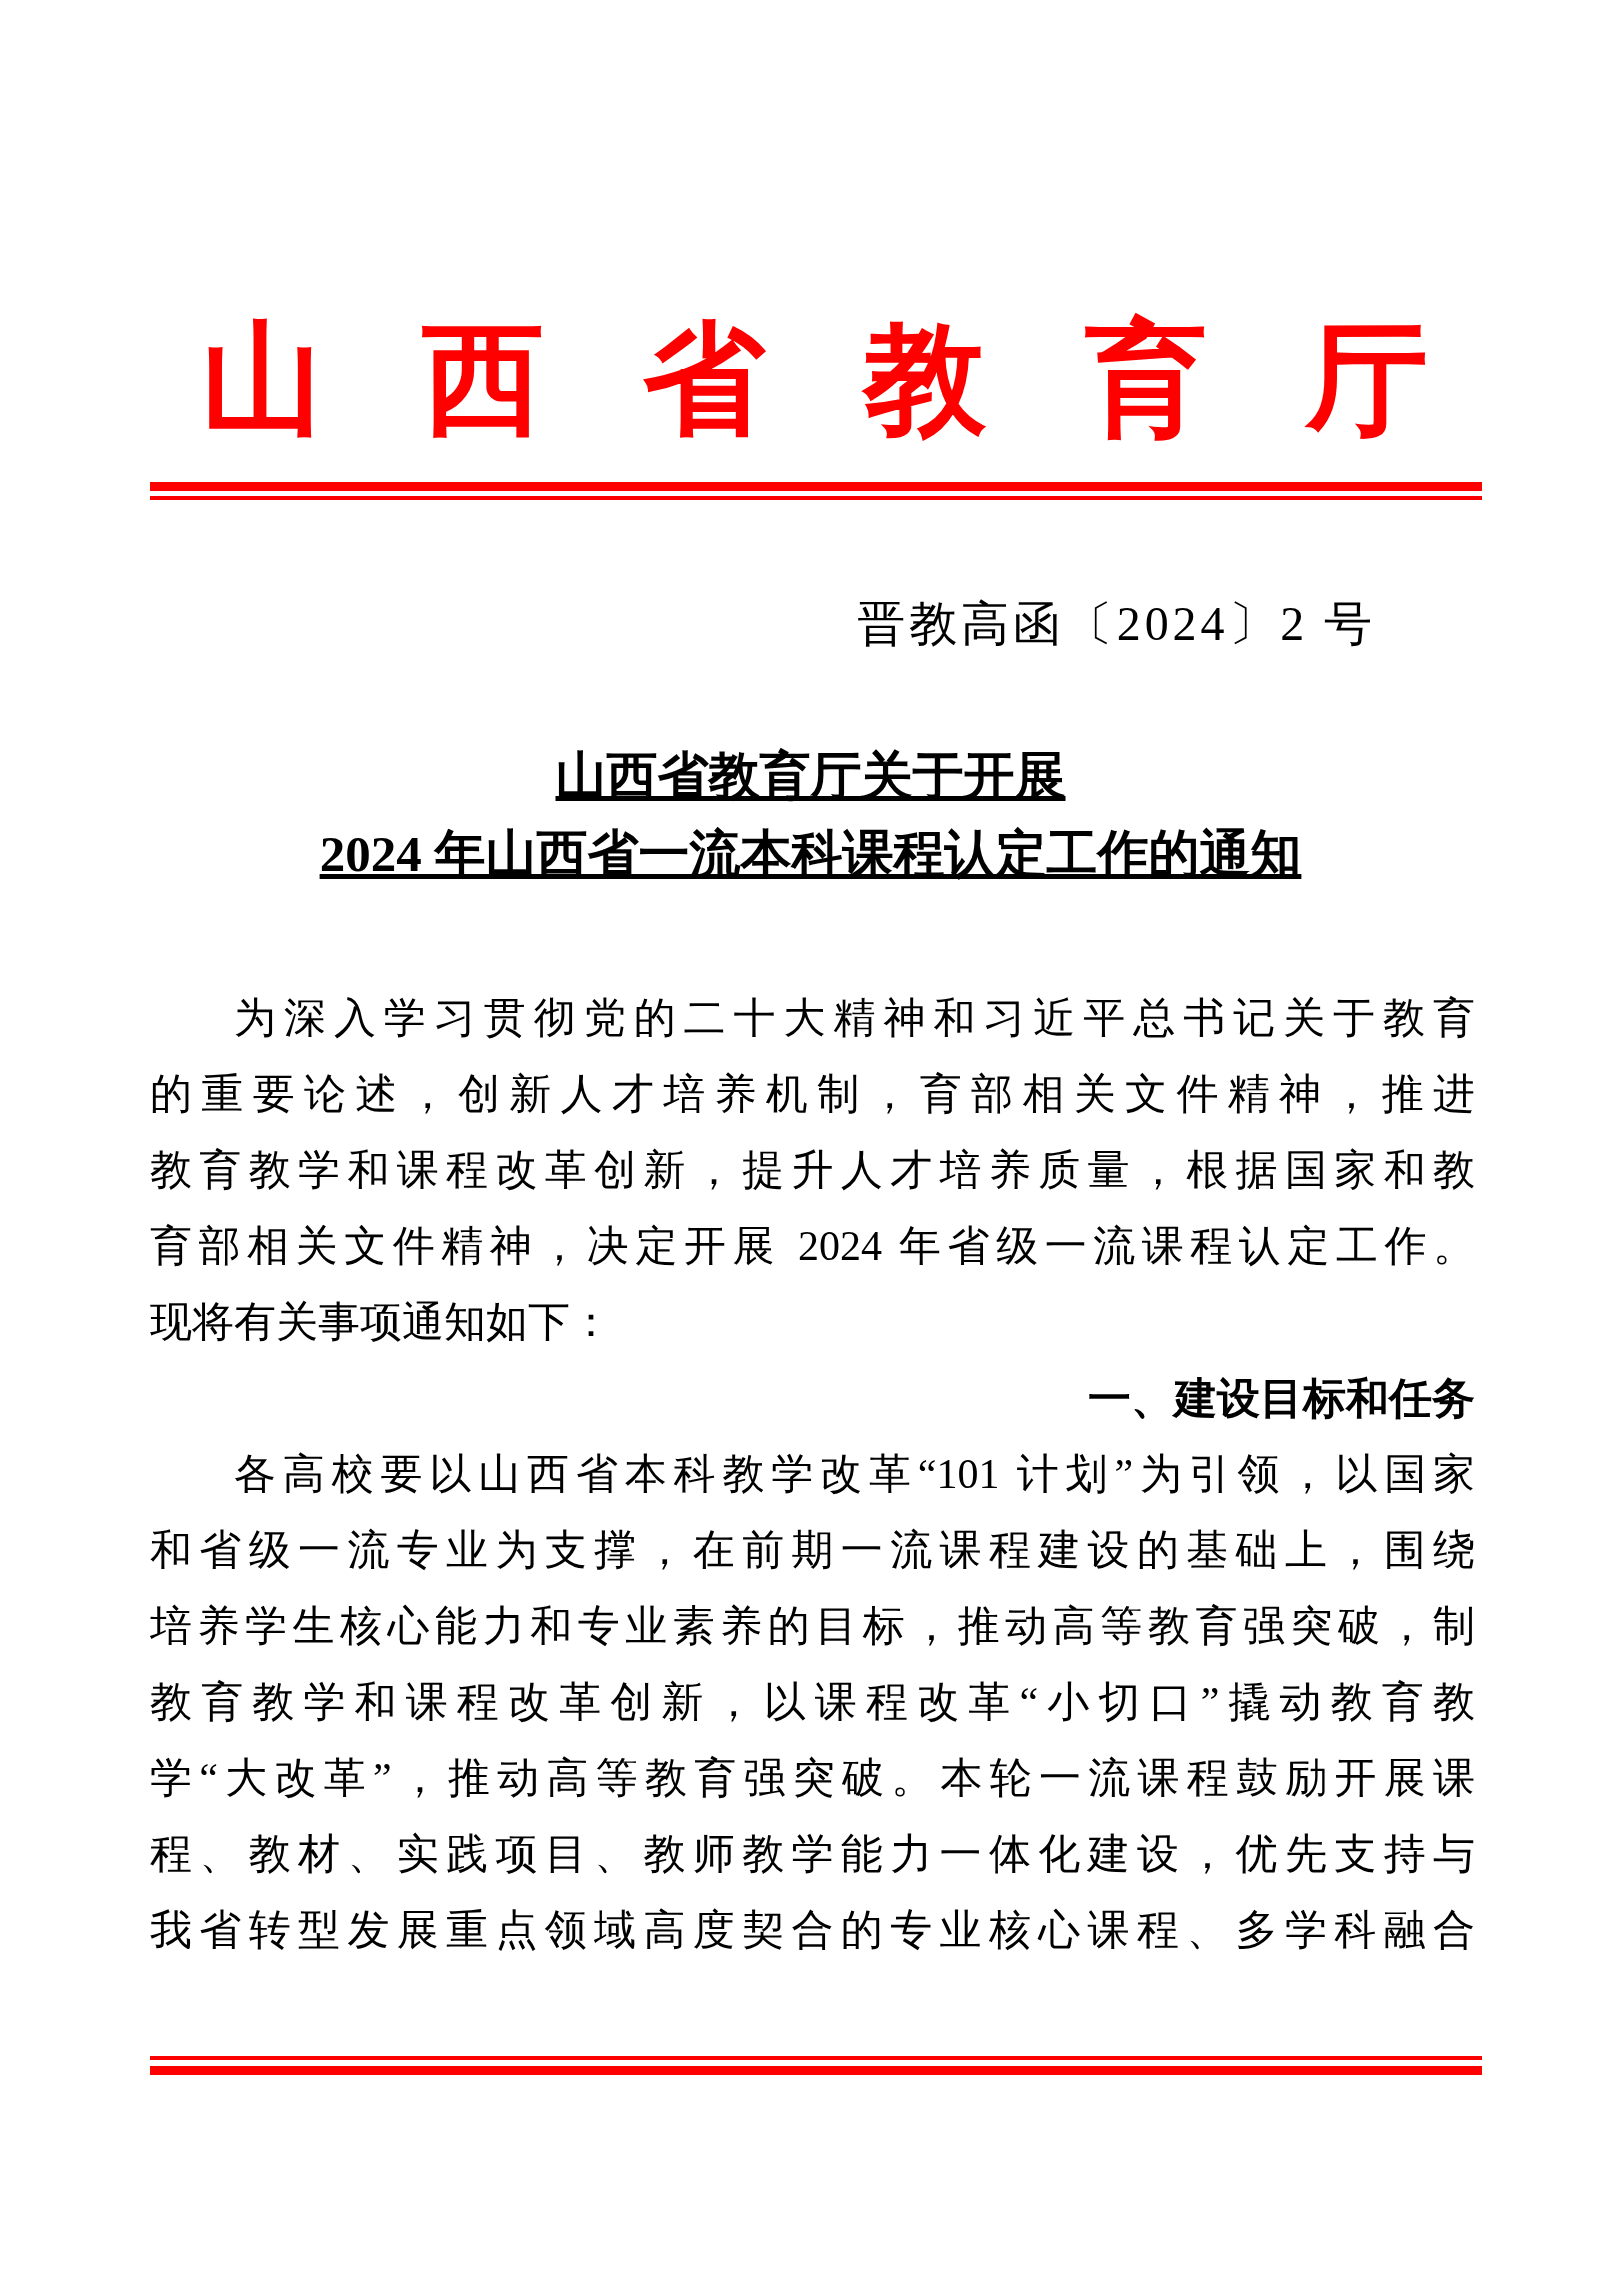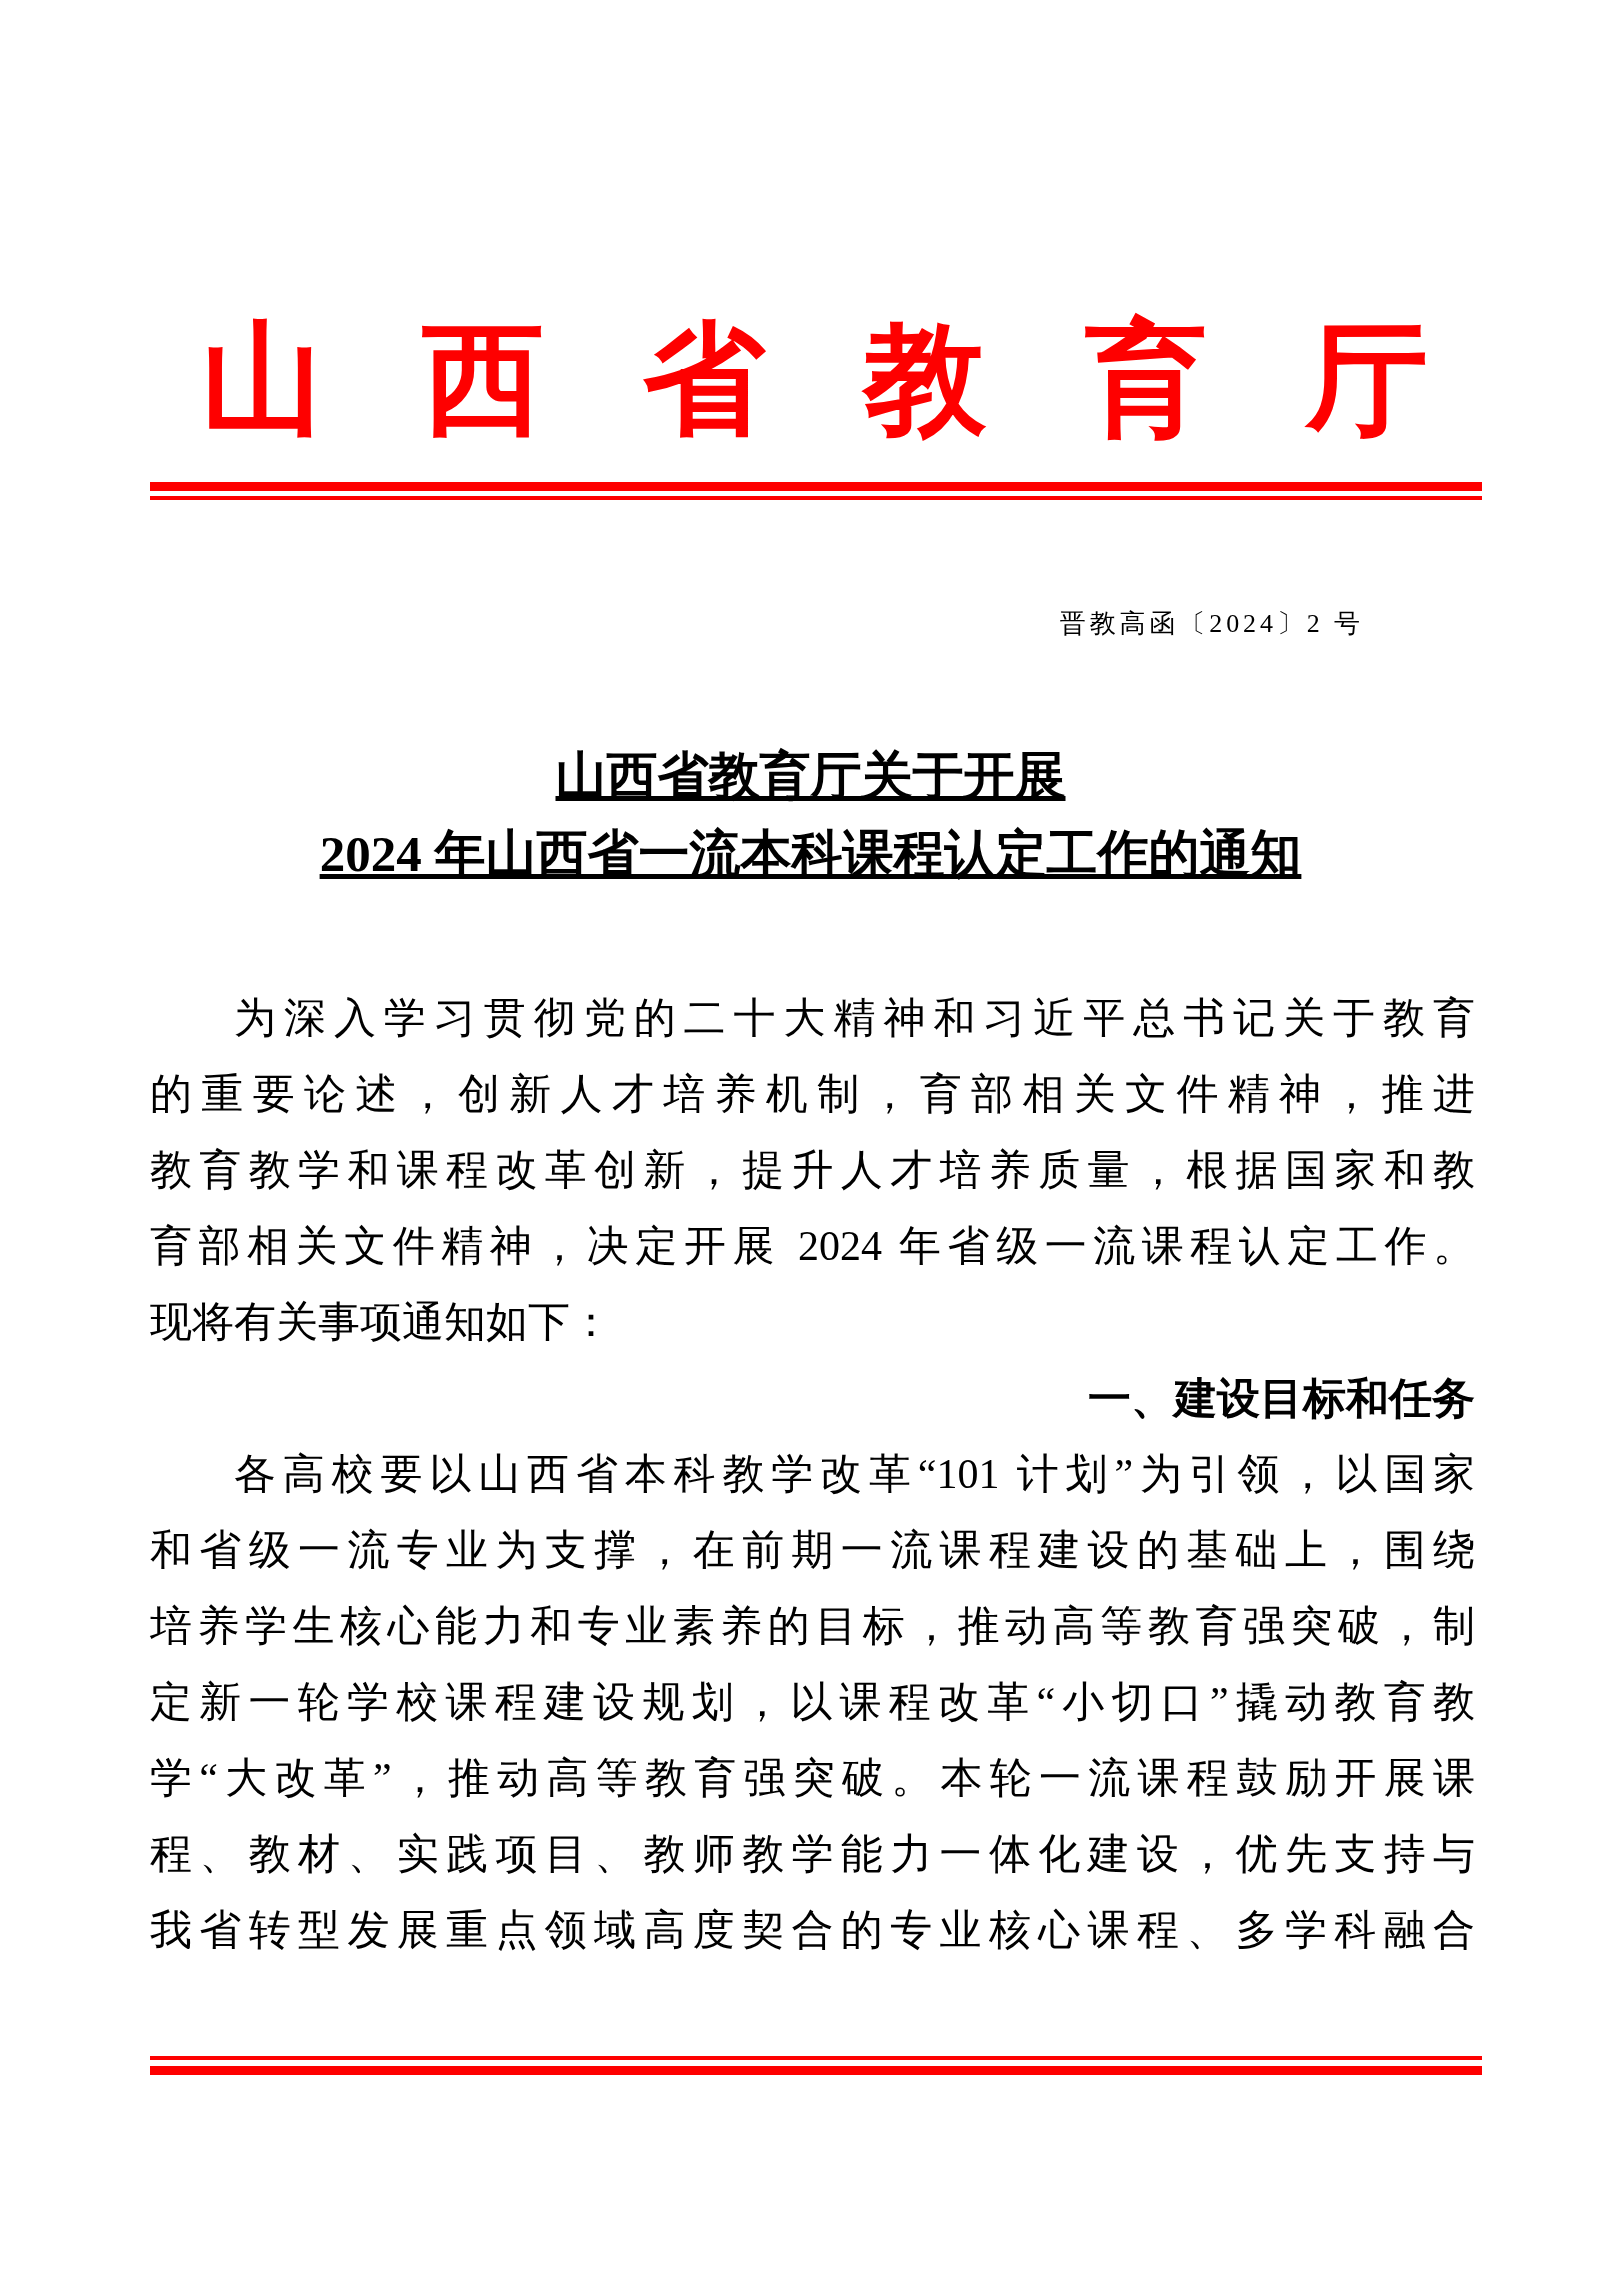--- a/index.html
+++ b/index.html
@@ -30,22 +30,22 @@
   .rule .bar { width:100%; background:var(--accent); }
   .rule-top { top:482px; }
   .rule-top .thick { height:8.8px; margin-bottom:4.9px; }
   .rule-top .thin  { height:3.9px; }
   .rule-bottom { top:2056px; }
   .rule-bottom .thin  { height:3.9px; margin-bottom:5.9px; }
   .rule-bottom .thick { height:8.8px; }
   
   .doc-number {
     position:absolute;
-    top:598px; right:257px;
-    font-size:26px;
+    top:598px; right:245px;
+    font-size:48px;
     line-height:51px;
     letter-spacing:3.9px;
     white-space:nowrap;
   }
   
   .doc-title {
     position:absolute;
     top:737px; left:0;
     width:100%;
     text-align:center;
@@ -108,21 +108,21 @@
   <div class="body-text">
       <div class="line fill indent">为深入学习贯彻党的二十大精神和习近平总书记关于教育</div>
       <div class="line fill">的重要论述，创新人才培养机制，育部相关文件精神，推进</div>
       <div class="line fill">教育教学和课程改革创新，提升人才培养质量，根据国家和教</div>
       <div class="line fill">育部相关文件精神，决定开展 2024 年省级一流课程认定工作。</div>
       <div class="line plain">现将有关事项通知如下：</div>
       <div class="line heading">一、建设目标和任务</div>
       <div class="line fill indent">各高校要以山西省本科教学改革“101 计划”为引领，以国家</div>
       <div class="line fill">和省级一流专业为支撑，在前期一流课程建设的基础上，围绕</div>
       <div class="line fill">培养学生核心能力和专业素养的目标，推动高等教育强突破，制</div>
-      <div class="line fill">定新一轮学校课程建设规划，以课程改革“小切口”撬动教育教</div>
+      <div class="line fill">教育教学和课程改革创新，以课程改革“小切口”撬动教育教</div>
       <div class="line fill">学“大改革”，推动高等教育强突破。本轮一流课程鼓励开展课</div>
       <div class="line fill">程、教材、实践项目、教师教学能力一体化建设，优先支持与</div>
       <div class="line fill">我省转型发展重点领域高度契合的专业核心课程、多学科融合</div>
     </div>
 
   <div class="rule rule-bottom">
     <div class="bar thin"></div>
     <div class="bar thick"></div>
   </div>
 

